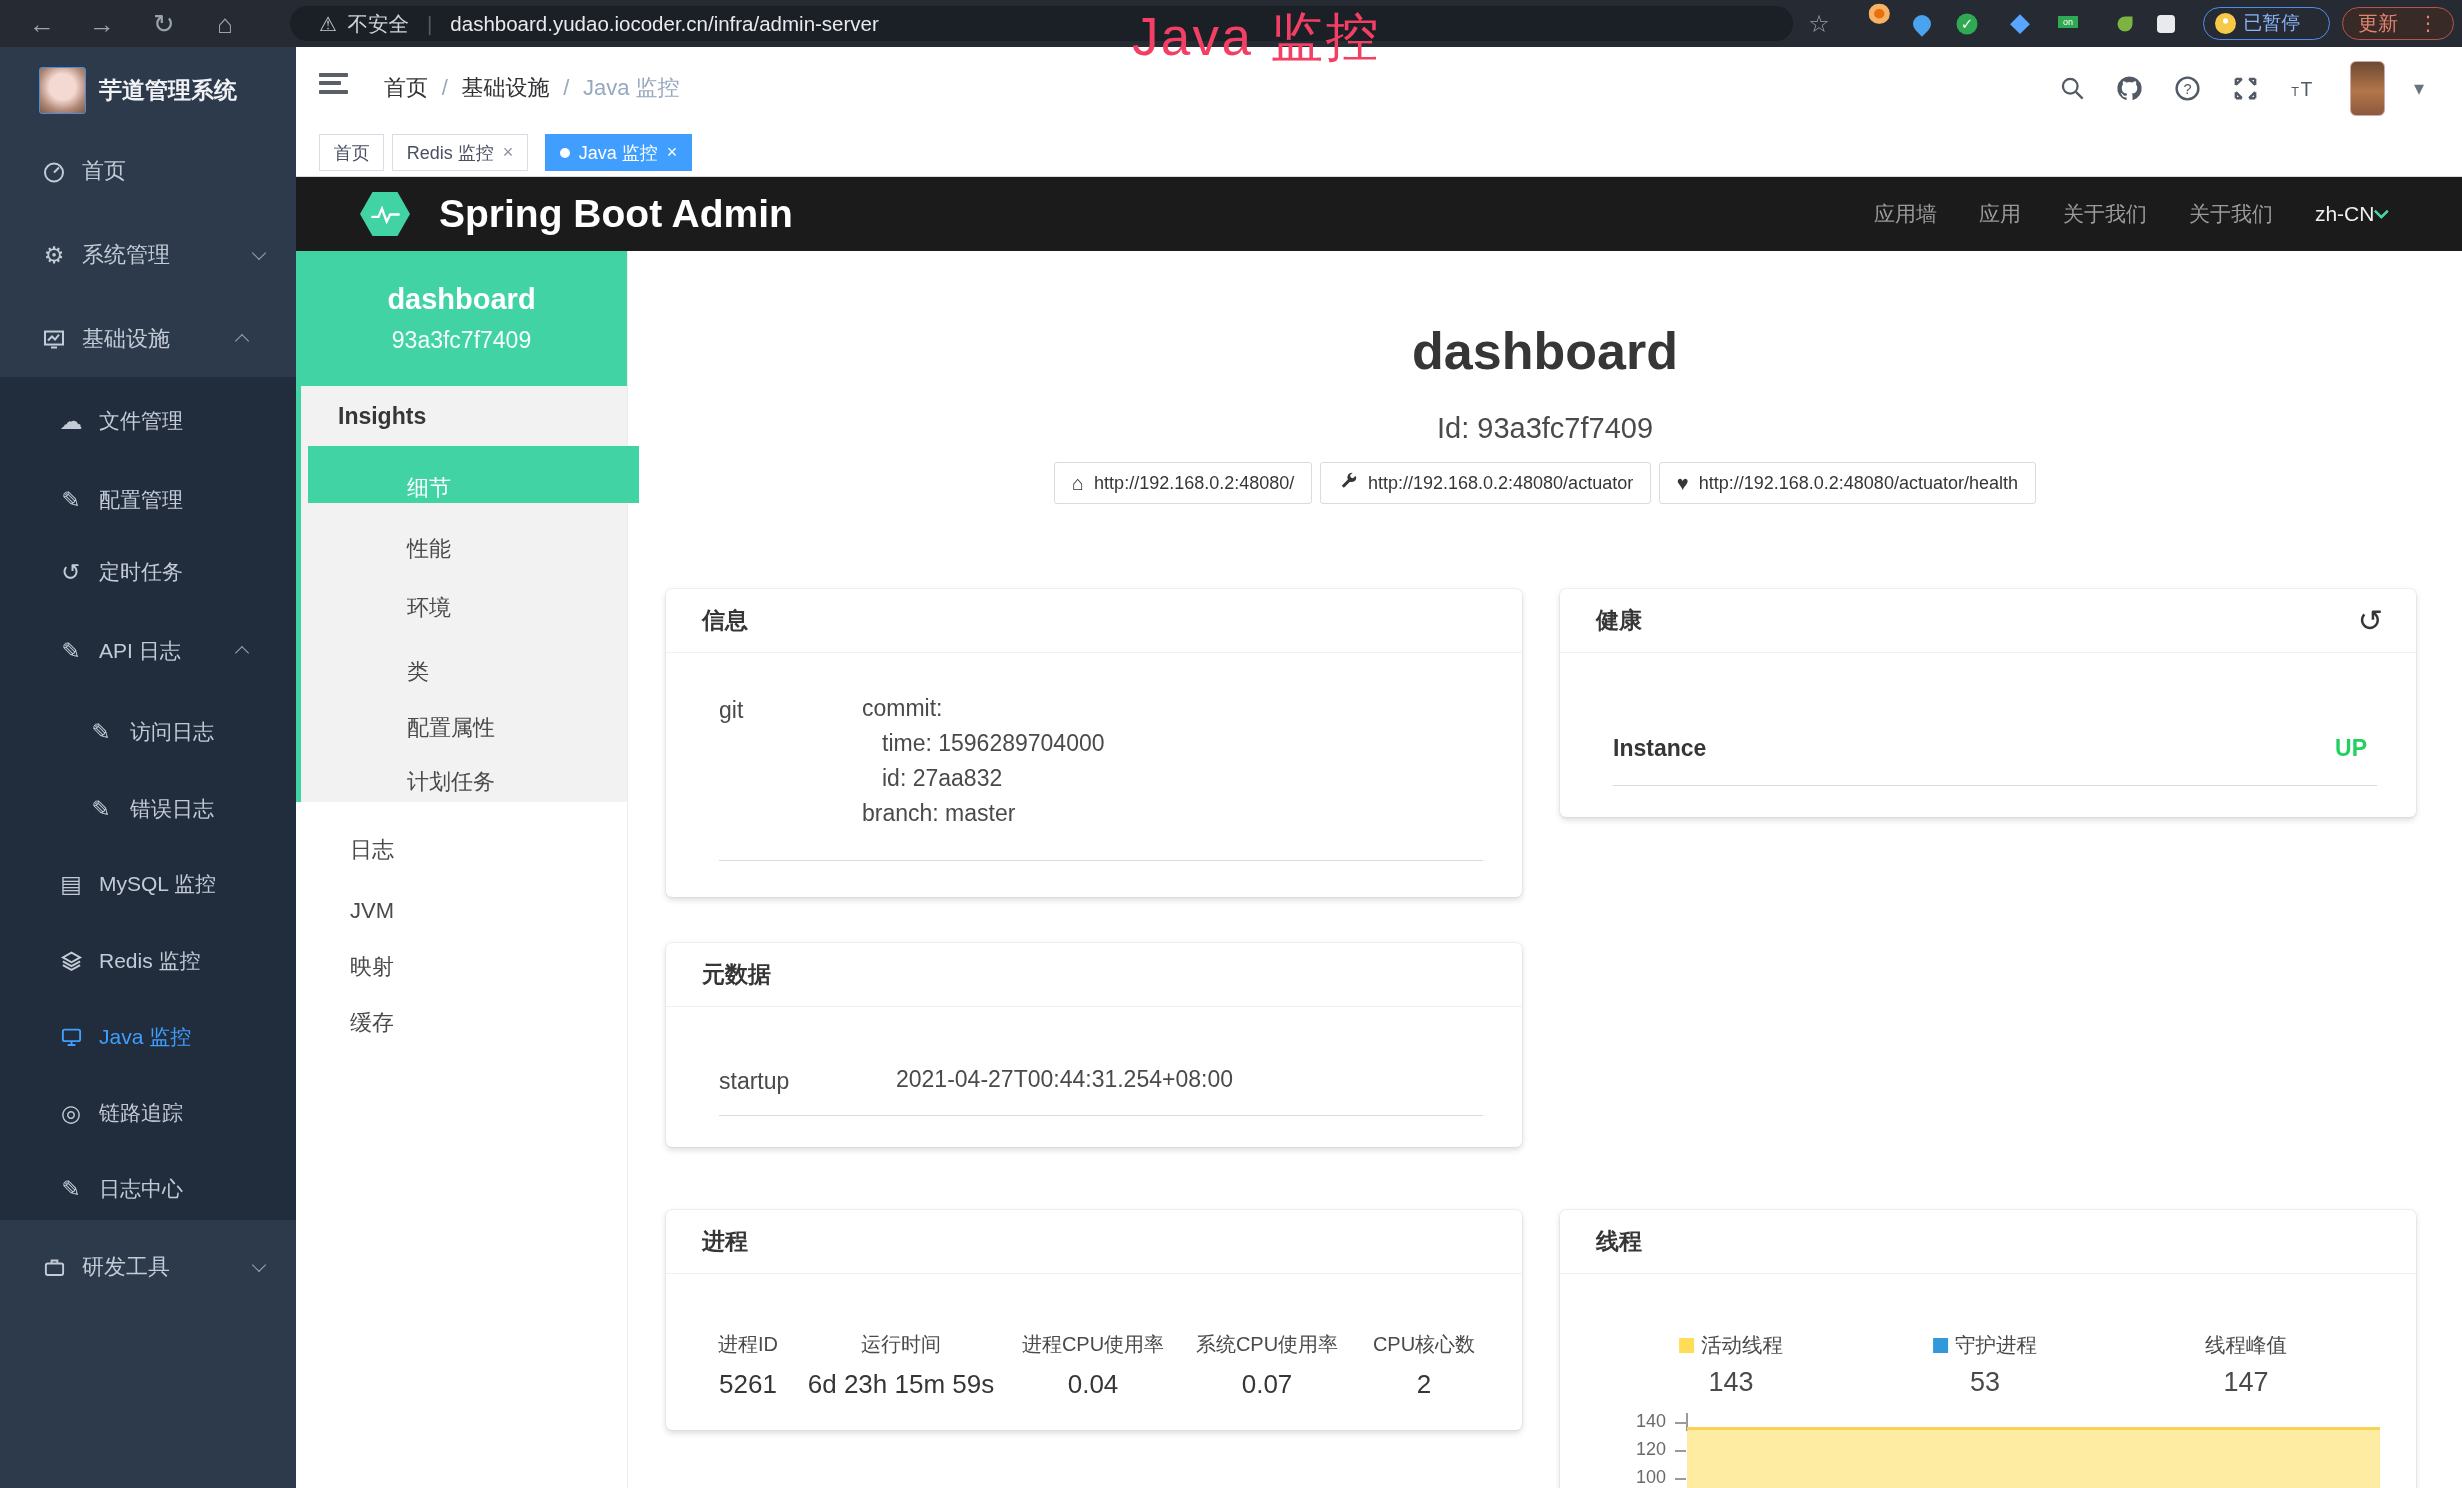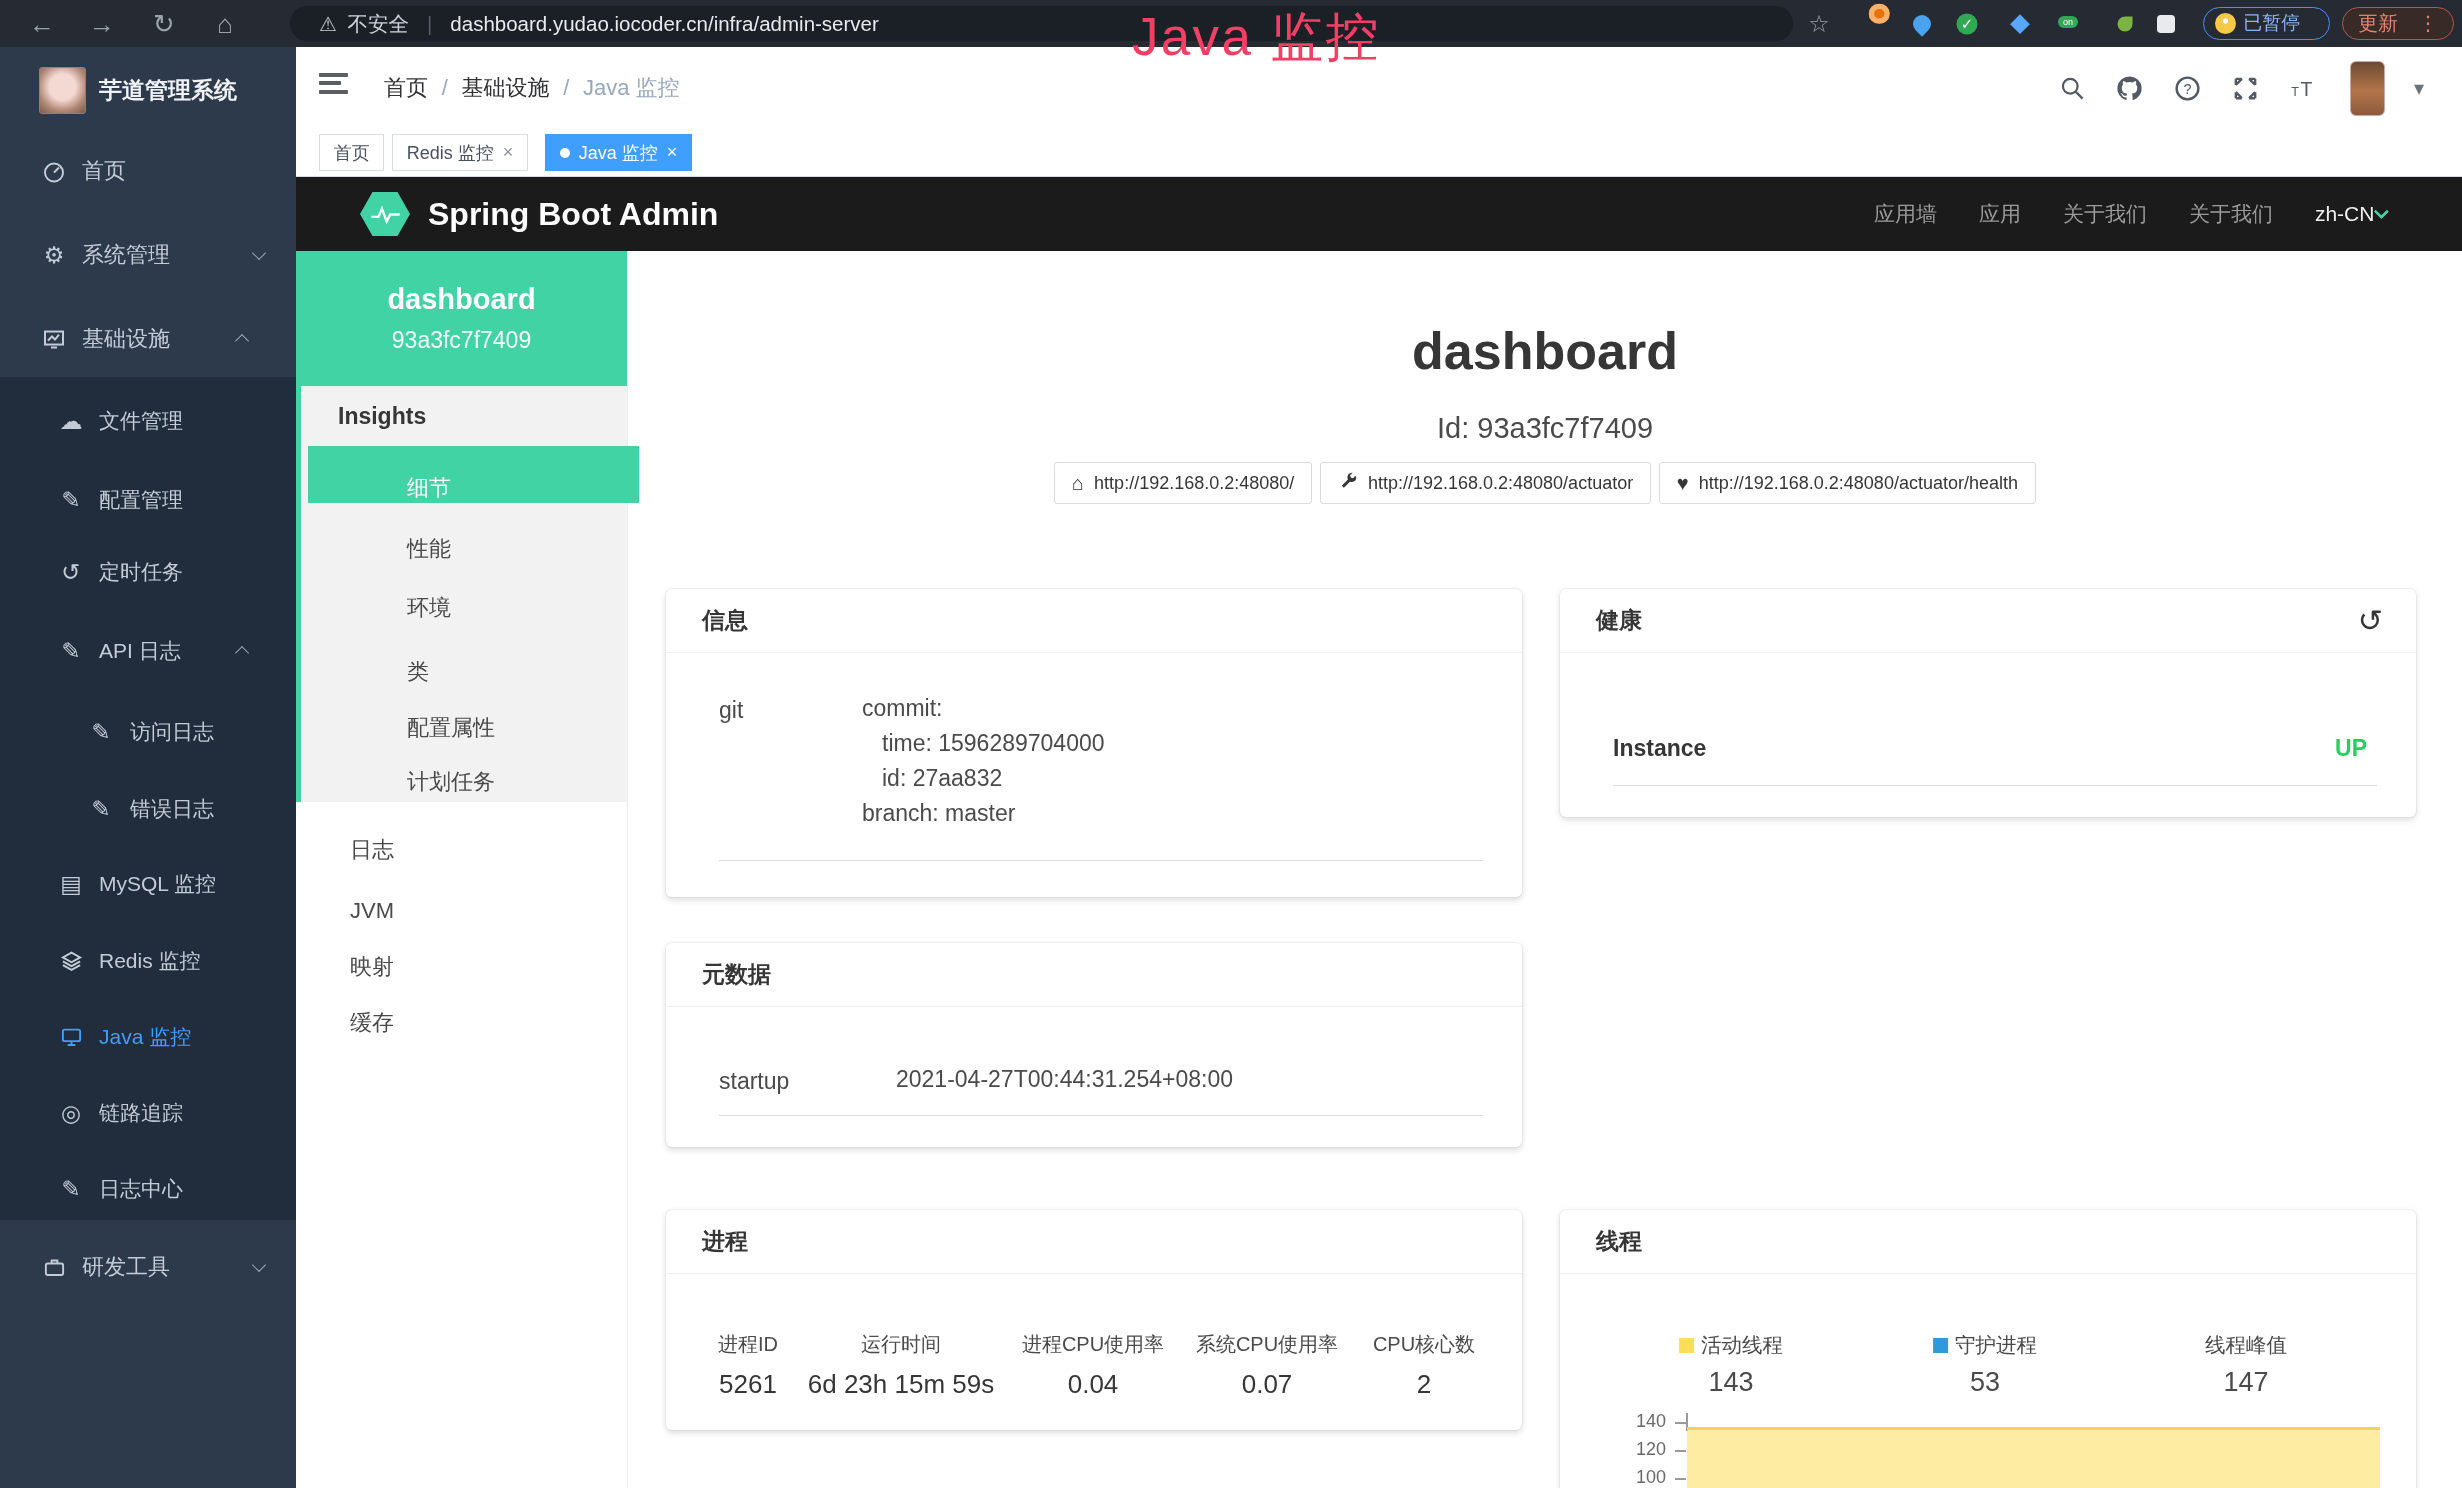--- a/index.html
+++ b/index.html
@@ -18,21 +18,21 @@
 .ext { position:absolute; top:23.5px; transform:translate(-50%,-50%); }
 .star { color:#9aa2ac; font-size:24px; }
 .c-orange { width:20.5px; height:20.5px; border-radius:50%; background:#e8710a; box-shadow:inset 0 0 0 5.3px #f6b26b; }
 .c-drop { width:18px; height:18px; border-radius:50% 50% 50% 0; transform:translate(-50%,-50%) rotate(-45deg); background:#4aa3ef; }
 .c-check { width:21px; height:21px; border-radius:50%; background:#2faa53; color:#fff; font-size:15px; font-weight:bold;
   display:flex; align-items:center; justify-content:center; }
 .c-gem { width:13.7px; height:13.7px; background:#58a6ff; transform:translate(-50%,-50%) rotate(45deg); }
 .c-on { width:21px; height:21px; border-radius:4.6px; background:#15241c; position:relative; }
 .c-on i { position:absolute; left:3.8px; right:3.8px; height:2.3px; background:#35c06a; }
 .c-on .b { position:absolute; left:auto; right:-6px; bottom:-4.6px; width:20px; height:12px; background:#2faa53;
-  color:#fff; font-size:9px; font-style:normal; border-radius:6px; text-align:center; line-height:12px; }
+  color:#fff; font-size:9px; font-style:normal; border-radius:0; text-align:center; line-height:12px; }
 .c-leaf { width:15px; height:15px; border-radius:50% 0 50% 50%; background:#7cb342; }
 .c-puz { width:18px; height:18px; border-radius:3.8px; background:#e8eaed; }
 .pill { position:absolute; top:6.8px; height:33px; border-radius:16.7px; display:flex; align-items:center; }
 .pill-paused { left:2203px; width:127px; border:1.5px solid #4f8df0; padding:0 10.6px; gap:7.6px; }
 .pill-paused .face { width:21px; height:21px; border-radius:50%; background:radial-gradient(circle at 50% 38%, #fff 0 2.3px, #f7c948 3px); }
 .pill-paused span { color:#8ab4f8; font-size:19px; }
 .pill-update { left:2342px; width:112px; border:1.5px solid #b8554a; background:#382a27; color:#e2836f;
   font-size:20px; justify-content:center; gap:20px; }
 
 
@@ -77,21 +77,21 @@
 .tag .x { font-size:18px; color:#8a919c; }
 .tag.active { background:#409eff; border-color:#409eff; color:#fff; }
 .tag.active .x { color:#fff; }
 .tag .dt { width:10px; height:10px; border-radius:50%; background:#fff; }
 
 
 .sba-bar { position:absolute; left:296px; top:177px; width:2167px; height:74px; background:#1b1b1b; z-index:3; }
 .brand { position:absolute; left:64px; top:0; height:100%; display:flex; align-items:center; gap:18px; }
 .hex { width:50px; height:44px; background:#42d3a5; clip-path:polygon(25% 0,75% 0,100% 50%,75% 100%,25% 100%,0 50%);
   display:flex; align-items:center; justify-content:center; }
-.brand-name { color:#fff; font-size:32px; font-weight:bold; }
+.brand-name { color:#fff; font-size:39px; font-weight:bold;margin-left:11px; }
 .sba-nav { position:absolute; right:76px; top:0; height:100%; display:flex; align-items:center; gap:42px;
   font-size:21px; color:#9b9b9b; }
 .sba-nav .lang { color:#efefef; display:flex; align-items:center; gap:2px; }
 .gchv { width:10.6px; height:10.6px; border-right:3px solid #42d3a5; border-bottom:3px solid #42d3a5;
   transform:translateY(-3px) rotate(45deg); border-radius:1.5px; }
 
 
 .sba-side { position:absolute; left:296px; top:251px; width:332px; height:1238px; background:#fff;
   border-right:1.5px solid #ededed; z-index:2; }
 .inst { position:absolute; left:0; top:0; width:100%; height:135px; background:#42d3a5; color:#fff;

